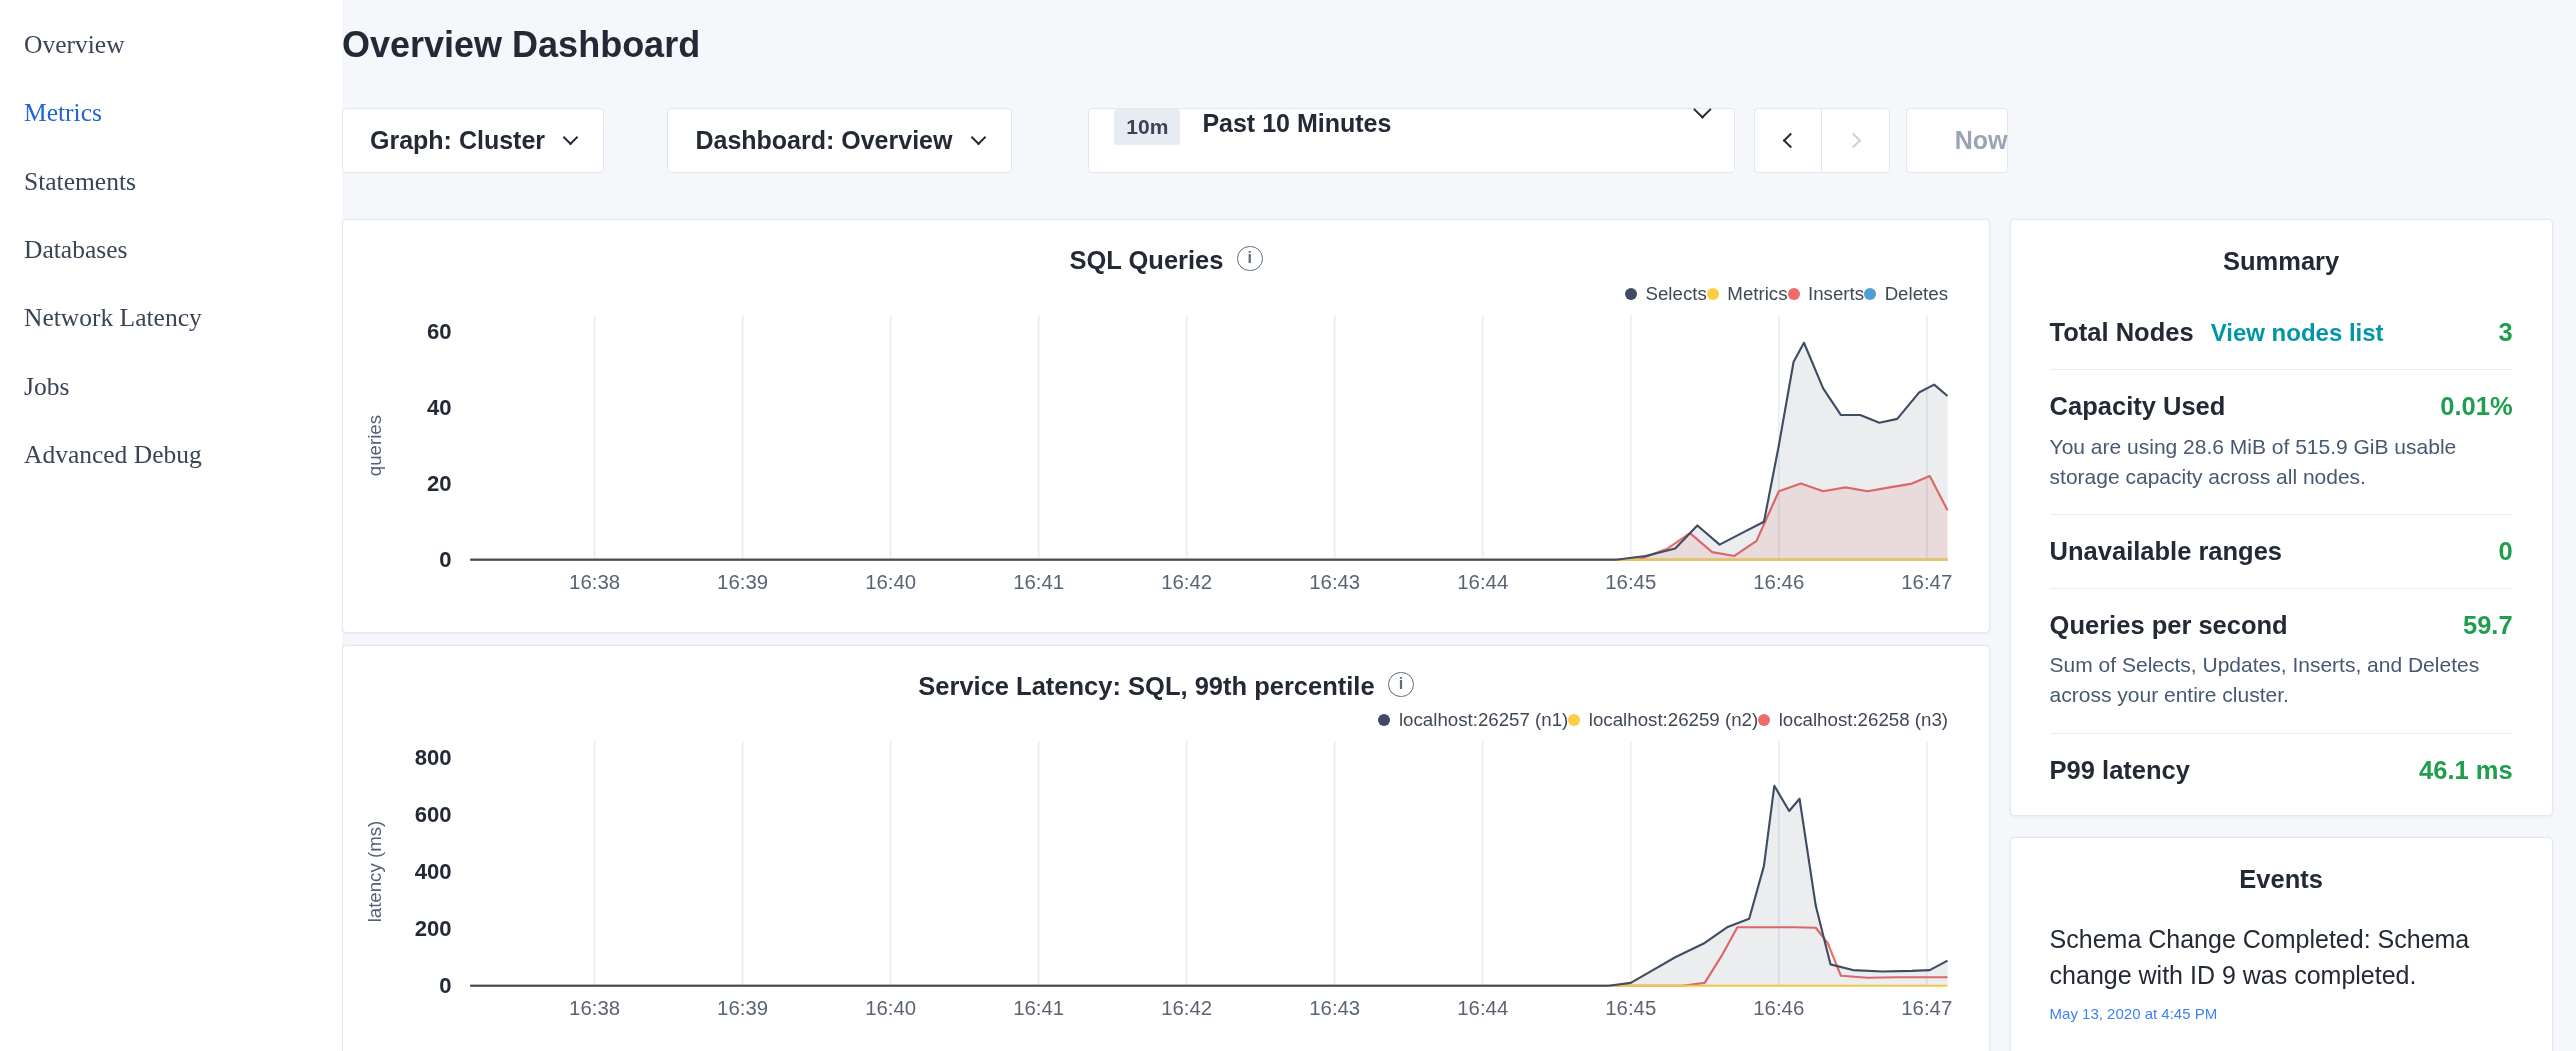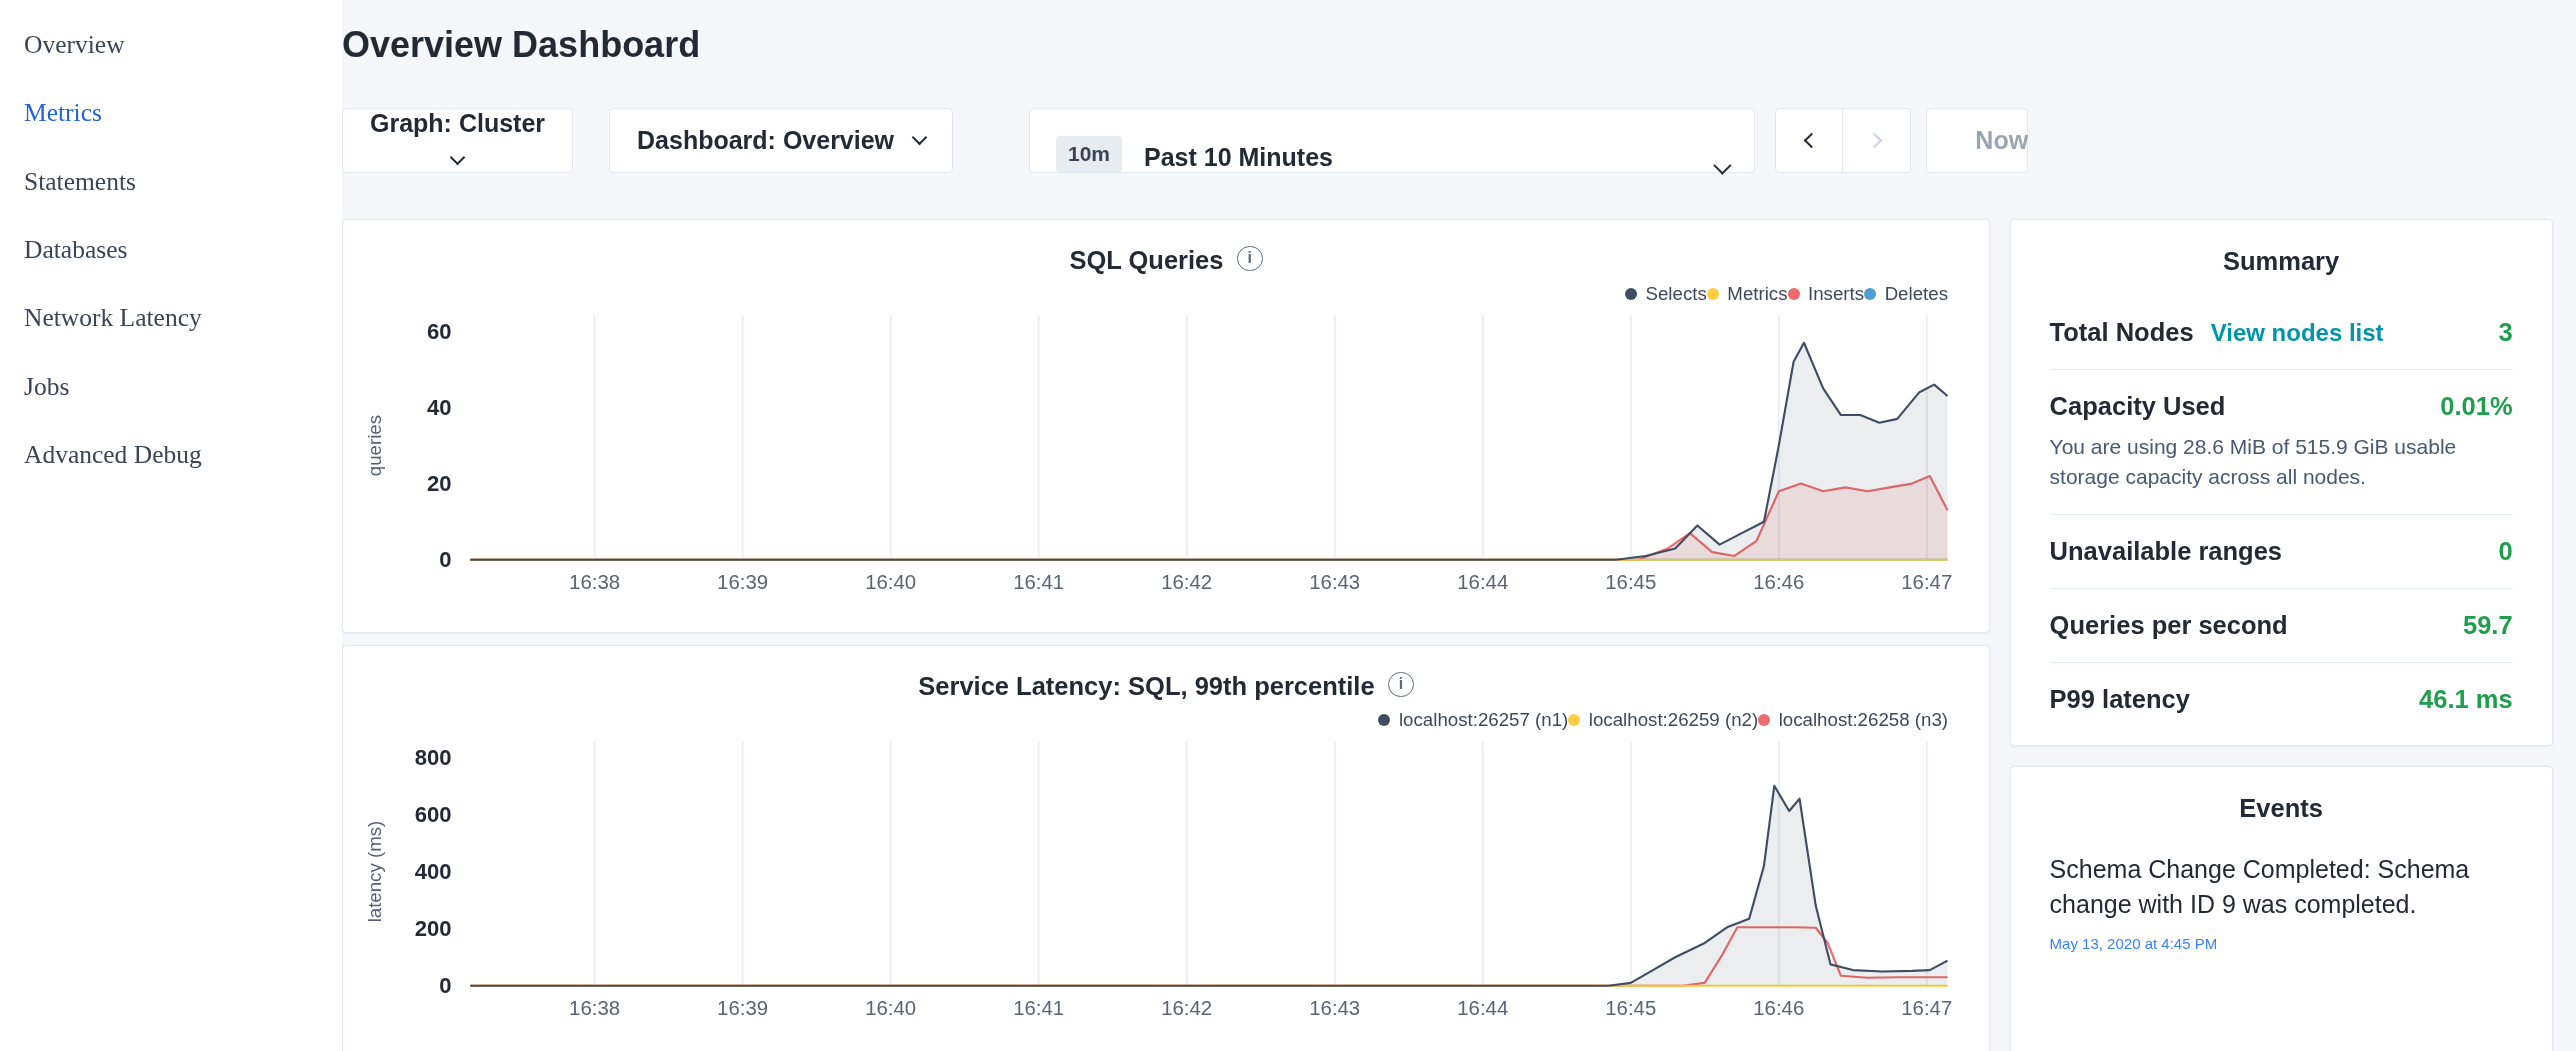--- a/index.html
+++ b/index.html
@@ -19,28 +19,28 @@
   
   .main { position:absolute; left:342px; top:0; width:2234px; height:100%; }
   .page-title { position:absolute; top:24px; left:0; font-size:36px; font-weight:600; color:var(--text-dark,#242a35); }
 
   
   .controls { position:absolute; top:108px; left:0; display:flex; align-items:center; }
   .dropdown-btn, .time-selector, .nav-btn, .now-btn {
     background:#fff; border:0.9px solid var(--border,#e2e8ef); border-radius:4.3px; height:65px; cursor:pointer;
   }
   .dropdown-btn { display:flex; align-items:center; gap:20.4px; padding:0 27px; font-size:25px; font-weight:600; color:var(--text-dark,#242a35); }
-  .dropdown-graph { margin-right:36px;flex-direction:column; }
+  .dropdown-graph { margin-right:63px; }
   .dropdown-dashboard { margin-right:76px; }
   .chev { display:inline-block; width:11px; height:11px; border-right:2.6px solid currentColor; border-bottom:2.6px solid currentColor; }
   .chev-down { transform:rotate(45deg); margin-top:-6px; }
   .chev-left { transform:rotate(135deg); margin-left:4.3px; }
   .chev-right { transform:rotate(-45deg); margin-right:4.3px; }
 
-  .time-selector { width:726px; display:flex; align-items:flex-end; gap:22px; padding:0 25.5px; }
+  .time-selector { width:647px; display:flex; align-items:flex-start; gap:22px; padding:0 25.5px; }
   .time-badge { background:#e7ecf3; border-radius:3.4px; padding:6px 12px; font-size:21px; font-weight:700; color:#394455; }
   .time-label { font-size:25px; font-weight:700; color:var(--text-dark,#242a35); }
   .time-caret { margin-left:auto; width:12.8px; height:12.8px; }
 
   .btn-group { display:flex; margin-left:19.6px; }
   .nav-btn { width:68px; display:flex; align-items:center; justify-content:center; color:var(--text-dark,#242a35); }
   .nav-btn.prev { border-radius:4.3px 0 0 4.3px; }
   .nav-btn.next { border-radius:0 4.3px 4.3px 0; border-left:none; color:#ccd3dd; cursor:default; }
   .now-btn { margin-left:15.3px; width:102px; font-size:25px; font-weight:600; color:#9aa5b4;padding-left:48px; }
 
@@ -262,20 +262,21 @@
               <div class="summary-row-top">
                 <span class="summary-label">Unavailable ranges</span>
                 <span class="summary-value">0</span>
               </div>
             </div>
             <div class="summary-row">
               <div class="summary-row-top">
                 <span class="summary-label">Queries per second</span>
                 <span class="summary-value">59.7</span>
               </div>
+              <p class="summary-desc">Sum of Selects, Updates, Inserts, and Deletes across your entire cluster.</p>
             </div>
             <div class="summary-row">
               <div class="summary-row-top">
                 <span class="summary-label">P99 latency</span>
                 <span class="summary-value">46.1 ms</span>
               </div>
             </div>
           </div>
       </section>
 

